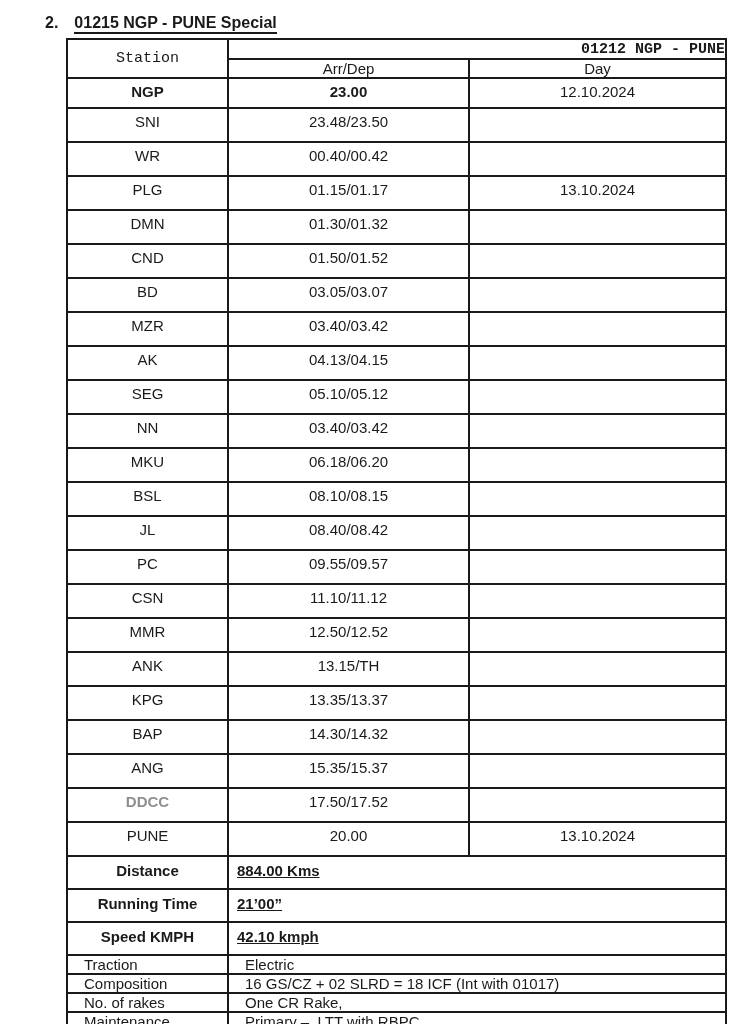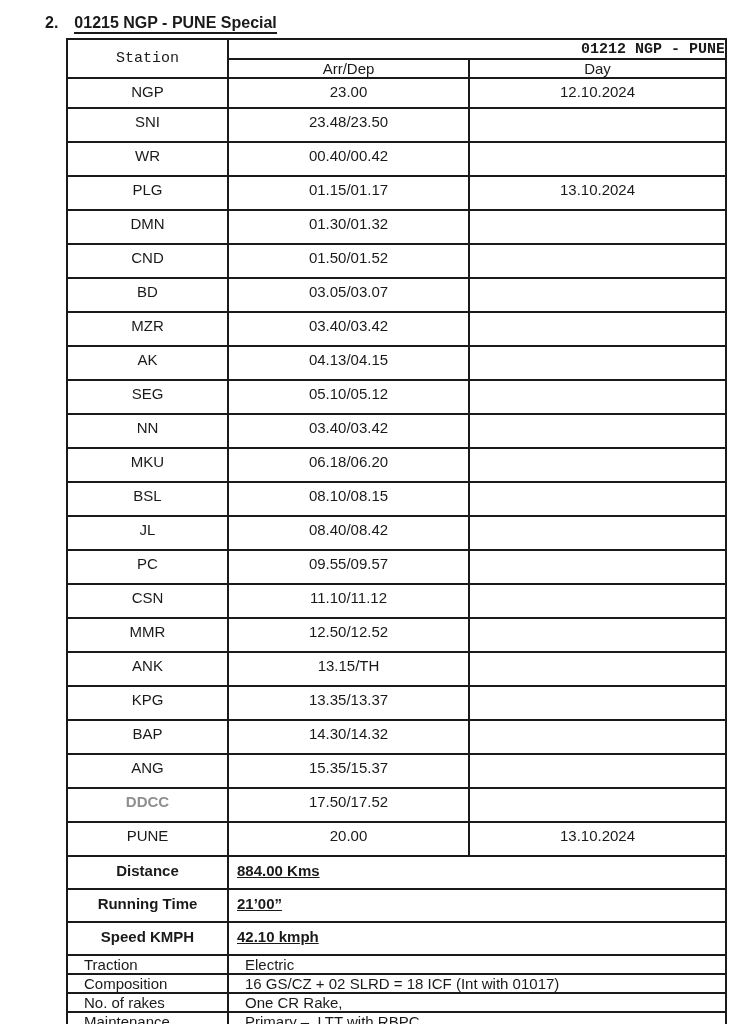--- a/index.html
+++ b/index.html
@@ -67,21 +67,21 @@
     vertical-align: middle;
   }
   
   tr.station-row { height: 34px; }
   tr.station-row.first-row { height: 30px; }
   tr.station-row td {
     text-align: center;
     vertical-align: top;
     padding-top: 4px;
   }
-  td.b { font-weight: normal; }
+  td.b { font-weight: bold; }
   td.muted { font-weight: bold; margin-left: 12px; }
   td.day-low { padding-top: 13px; margin-left: 40px; }
   
   tr.summary-row { height: 33px; }
   tr.summary-row th {
     font-weight: bold;
     text-align: center;
     vertical-align: top;
     padding-top: 5px;
   }

